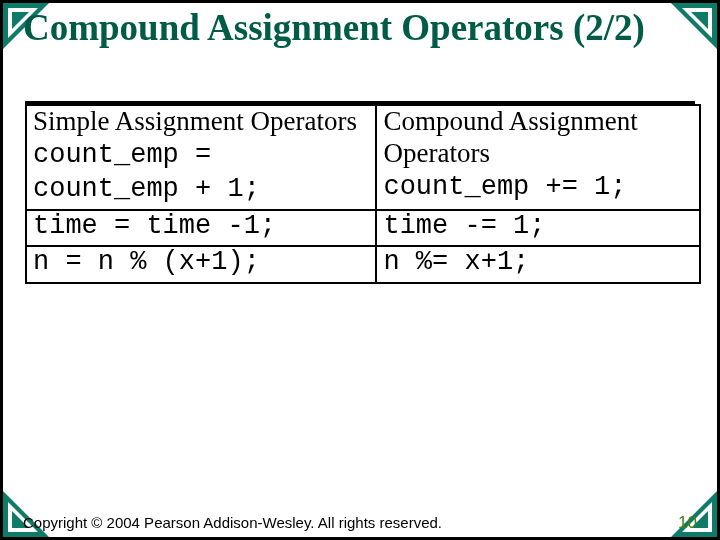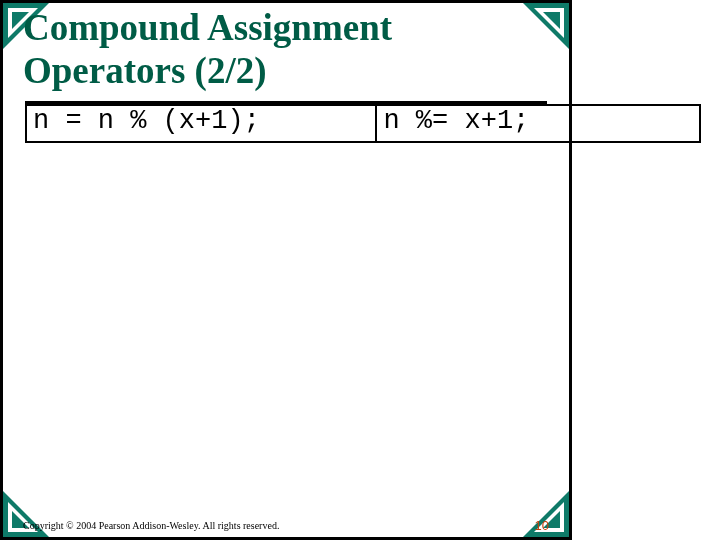--- a/index.html
+++ b/index.html
@@ -3,21 +3,21 @@
 <meta charset="utf-8">
 <style>
   * { margin: 0; padding: 0; box-sizing: border-box; }
   html, body { width: 720px; height: 540px; overflow: hidden; }
   body {
     font-family: "Times New Roman", Times, serif;
     background: #fff;
   }
   .slide {
     position: relative;
-    width: 572px;
+    width: 720px;
     height: 540px;
     border: 3px solid #000;
     background: #fff;
   }
   .corner {
     position: absolute;
     width: 46px;
     height: 46px;
     line-height: 0;
   }
@@ -64,31 +64,31 @@
     font-family: "Times New Roman", Times, serif;
   }
   .serif { font-family: "Times New Roman", Times, serif; }
   .mono { font-family: "Courier New", Courier, monospace; }
   .col-left { width: 52%; }
   .col-right { width: 48%; }
   .footer {
     position: absolute;
     bottom: 6px;
     left: 20px;
-    font-family: Liberation Serif, serif;
-    font-size: 10px;
+    font-family: Liberation Sans, sans-serif;
+    font-size: 15px;
     color: #000;
   }
   .pagenum {
     position: absolute;
     bottom: 4px;
     right: 20px;
     font-family: Arial, Helvetica, sans-serif;
-    font-size: 13px;
-    color: #c2410c;
+    font-size: 17px;
+    color: #4d7c0f;
   }
 </style>
 </head>
 <body>
 
 <div class="slide">
 
   <div class="corner c-tl">
     <svg viewBox="0 0 46 46">
         <path d="M0 0 L46 0 L0 46 Z" fill="#0e7a68"></path>
@@ -120,20 +120,34 @@
 
   <div class="title">Compound Assignment Operators (2/2)</div>
   <div class="title-underline"></div>
 
   <table class="table">
     <colgroup>
       <col class="col-left">
       <col class="col-right">
     </colgroup>
     <tbody>
+        <tr>
+      <td class="header-cell">
+        <span class="serif">Simple Assignment Operators</span><br>
+        <span class="mono">count_emp = count_emp + 1;</span>
+      </td>
+      <td class="header-cell">
+        <span class="serif">Compound Assignment Operators</span><br>
+        <span class="mono">count_emp += 1;</span>
+      </td>
+    </tr>
+    <tr>
+      <td class="mono">time = time -1;</td>
+      <td class="mono">time -= 1;</td>
+    </tr>
     <tr>
       <td class="mono">n = n % (x+1);</td>
       <td class="mono">n %= x+1;</td>
     </tr>
   </tbody>
     </table>
 
   <div class="footer">Copyright © 2004 Pearson Addison-Wesley. All rights reserved.</div>
   <div class="pagenum">10</div>
 </div>

